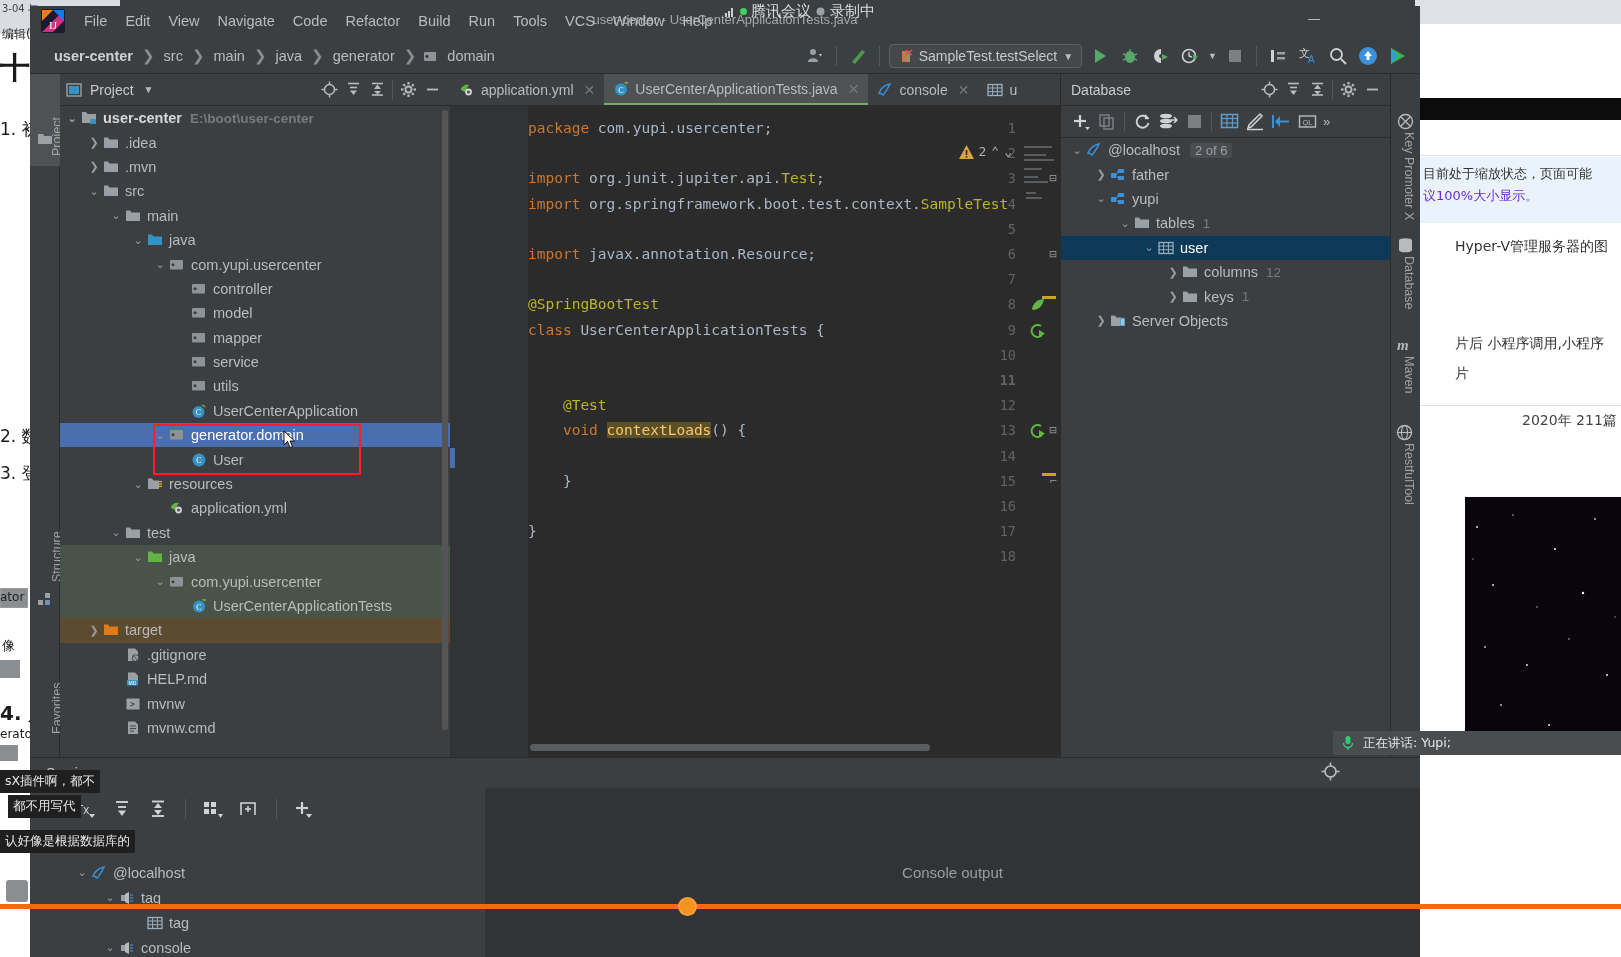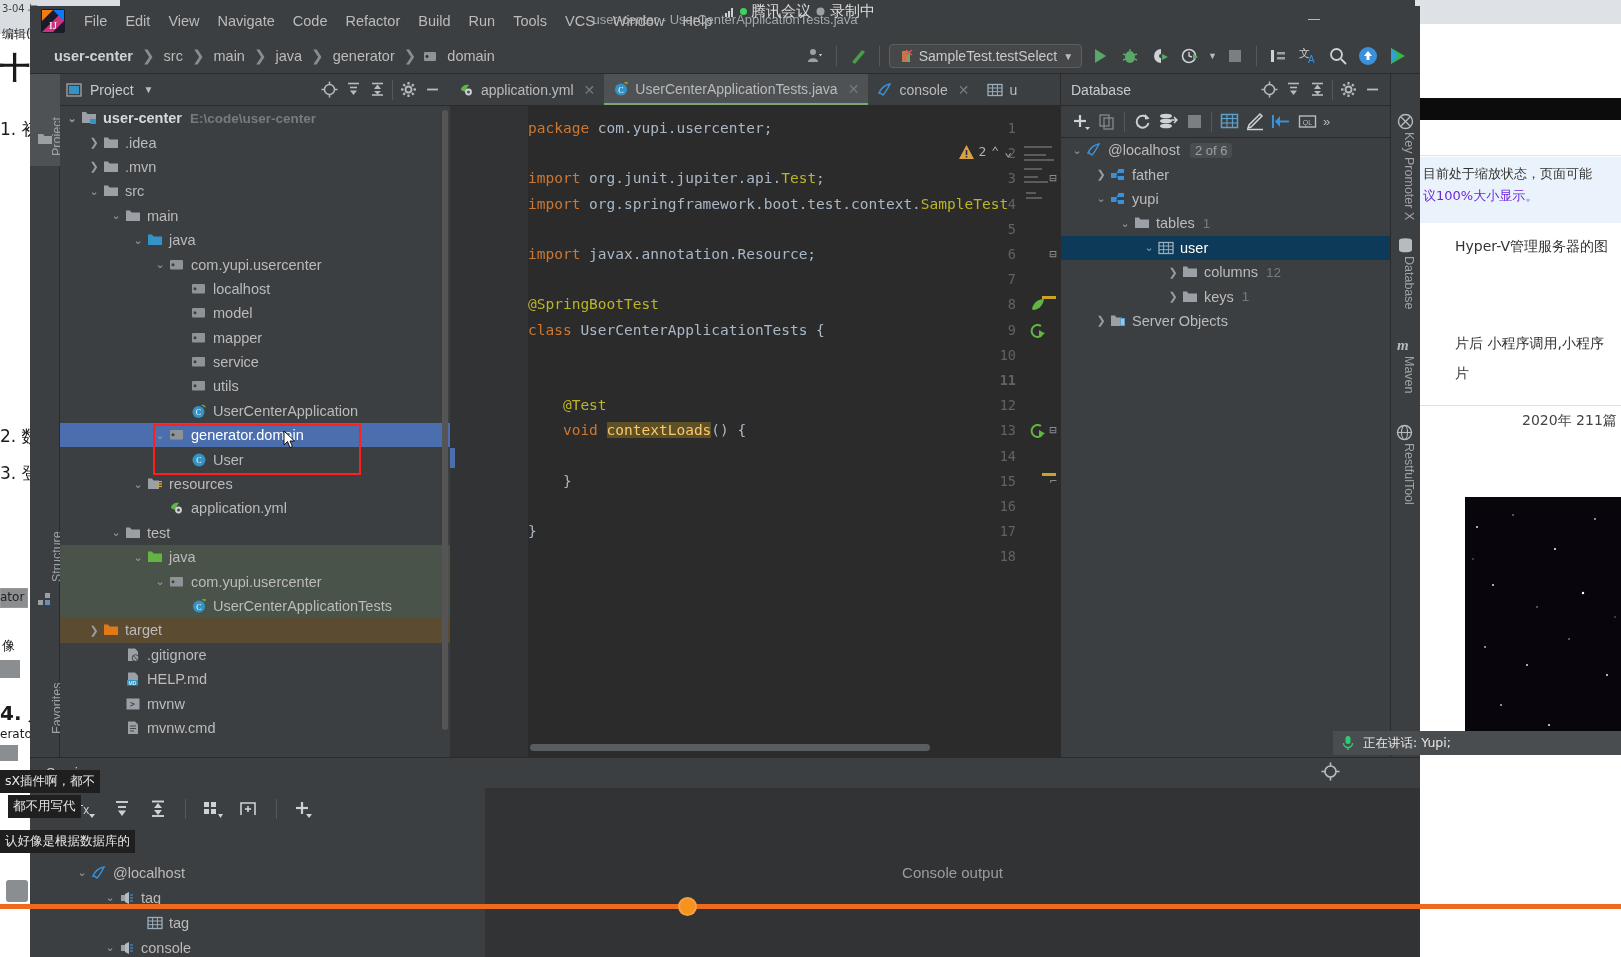--- a/index.html
+++ b/index.html
@@ -418,21 +418,21 @@
     <div class="tree" id="project-tree">
         <div class="row bold" style="padding-left: 4px;">
           <span class="arrow">⌄</span>
           <span class="ic">
             <svg width="16" height="16" viewBox="0 0 16 16">
               <path d="M1 2 L5 2 L6.5 4 L15 4 L15 13 L1 13 Z" fill="#9aa0a6"></path>
               <rect x="9" y="9" width="6" height="5" fill="#3592c4"></rect>
             </svg>
           </span>
           <span>user-center</span>
-          <span class="dim">E:\code\user-center</span>
+          <span class="dim">E:\boot\user-center</span>
         </div>
         <div class="row" style="padding-left: 26px;">
           <span class="arrow">❯</span>
           <span class="ic">
             <svg width="16" height="16" viewBox="0 0 16 16">
               <path d="M1 2.5 L5 2.5 L6.5 4.5 L15 4.5 L15 13 L1 13 Z" fill="#9aa0a6"></path>
             </svg>
           </span>
           <span>.idea</span>
         </div>
@@ -483,21 +483,21 @@
           <span>com.yupi.usercenter</span>
         </div>
         <div class="row" style="padding-left: 114px;">
           <span class="arrow"></span>
           <span class="ic">
             <svg width="16" height="16" viewBox="0 0 16 16">
               <rect x="1" y="3" width="13" height="9.5" rx="1" fill="#8e9397"></rect>
               <circle cx="4" cy="7.8" r="1.5" fill="#3c3f41"></circle>
             </svg>
           </span>
-          <span>localhost</span>
+          <span>controller</span>
         </div>
         <div class="row" style="padding-left: 114px;">
           <span class="arrow"></span>
           <span class="ic">
             <svg width="16" height="16" viewBox="0 0 16 16">
               <rect x="1" y="3" width="13" height="9.5" rx="1" fill="#8e9397"></rect>
               <circle cx="4" cy="7.8" r="1.5" fill="#3c3f41"></circle>
             </svg>
           </span>
           <span>model</span>

